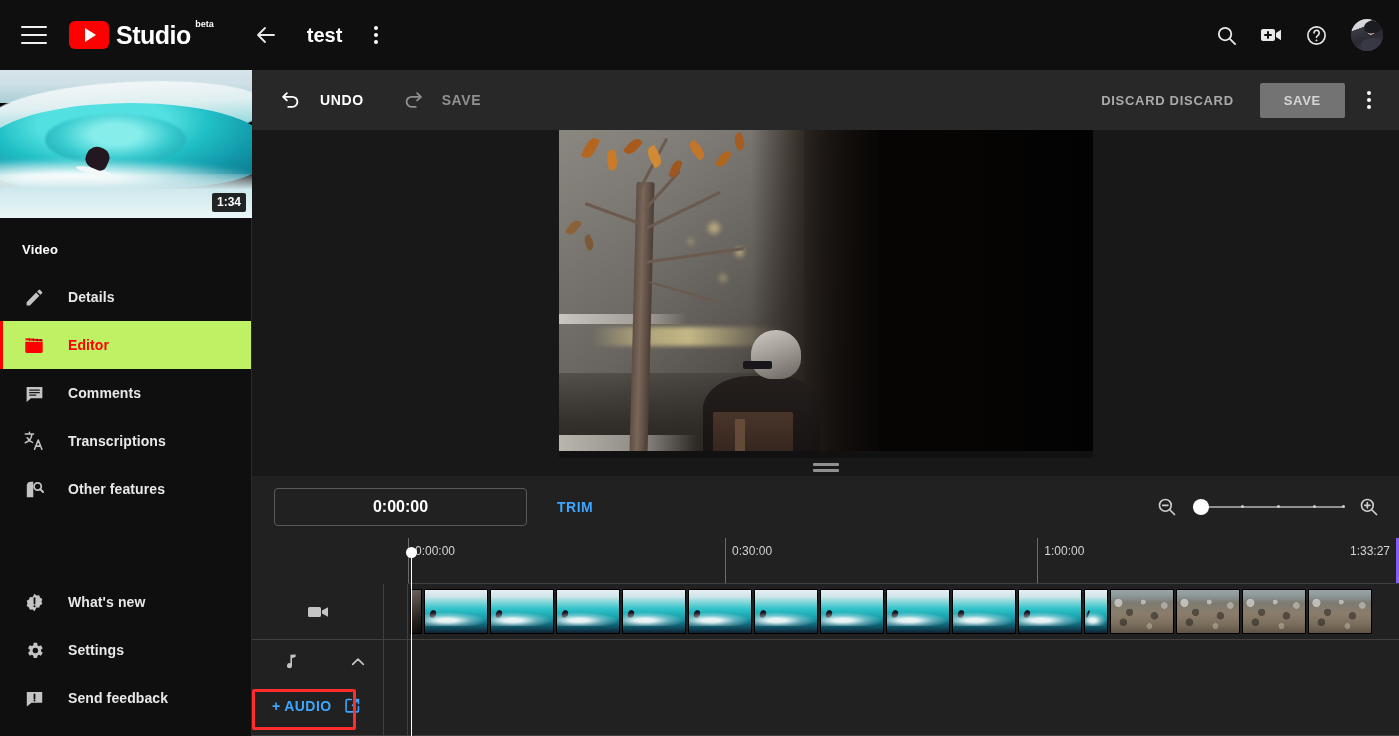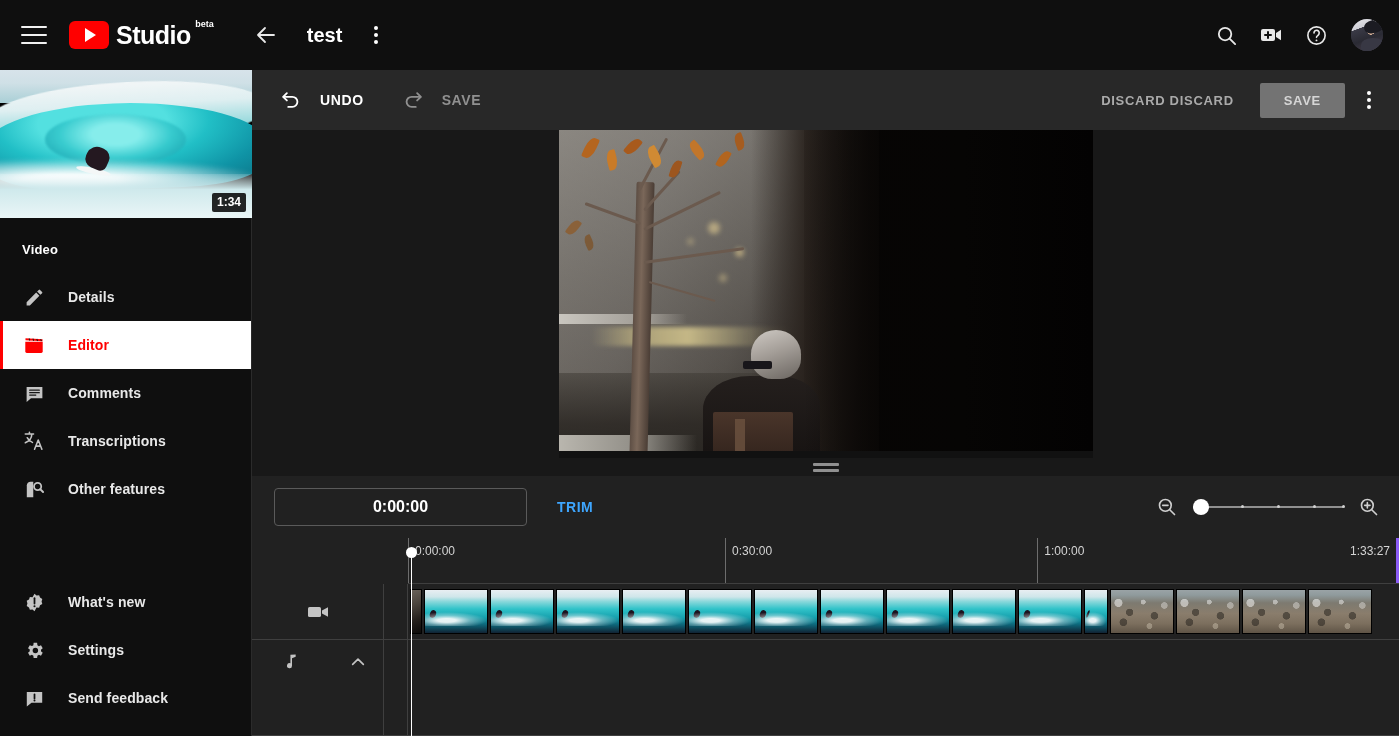--- a/index.html
+++ b/index.html
@@ -119,21 +119,21 @@
     line-height: 1.25;
   }
   .side-section {
     font-size: 13px; font-weight: bold; color: #fff;
     padding: 24px 0 16px 22px; letter-spacing: .2px;
   }
   .nav-item {
     display: flex; align-items: center; height: 48px; cursor: pointer;
     position: relative; padding-left: 22px;
   }
-  .nav-item.active { background: #ffffff; }
+  .nav-item.active { background: #bef264; }
   .nav-item.active::before {
     content: ""; position: absolute; left: 0; top: 0; bottom: 0;
     width: 3px; background: #ff0000;
   }
   .nav-icon {
     width: 24px; height: 24px; margin-right: 22px;
     display: flex; align-items: center; justify-content: center;
     flex-shrink: 0;
   }
   .nav-label { font-size: 14px; color: #e8e8e8; font-weight: bold; letter-spacing: .1px; }
@@ -704,20 +704,32 @@
                   <svg width="20" height="20" viewBox="0 0 24 24" fill="#c4c4c4">
                     <path d="M12.5 3.4v10.2a3 3 0 10 1.9 2.8V7.4l4.4-1.6V3.1l-6.3 0.3z"></path>
                   </svg>
                 </span>
                 <span class="collapse-btn">
                   <svg width="20" height="20" viewBox="0 0 24 24" fill="none" stroke="#c4c4c4" stroke-width="2">
                     <path d="M5.6 14.8L12 8.6l6.4 6.2" stroke-linecap="round" stroke-linejoin="round"></path>
                   </svg>
                 </span>
               </div>
+              <div class="add-audio-wrap">
+                <button class="add-audio">
+                  <span>+ AUDIO</span>
+                  <span>
+                    <svg width="19" height="19" viewBox="0 0 24 24" fill="none" stroke="#3ea6ff" stroke-width="2">
+                      <path d="M19.5 13.4v5.1a1.6 1.6 0 01-1.6 1.6H5.5a1.6 1.6 0 01-1.6-1.6V6.1a1.6 1.6 0 011.6-1.6h5.1" stroke-linecap="round"></path>
+                      <path d="M14.4 4.5h5.1v5.1M19.5 4.5l-7.4 7.4" stroke-linecap="round" stroke-linejoin="round"></path>
+                    </svg>
+                  </span>
+                </button>
+                <div class="redbox" style="left:0;top:5px;width:104px;height:41px;"></div>
+              </div>
             </div>
             <div class="track-gap"></div>
             <div class="track-lane"></div>
           </div>
 
         </div>
       </div>
     </div>
   </div>
 

